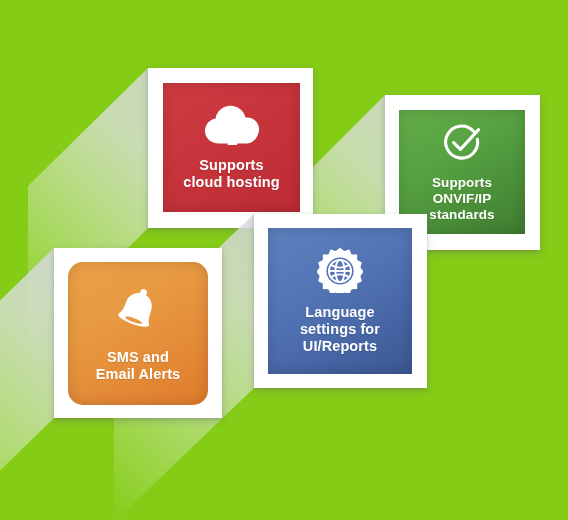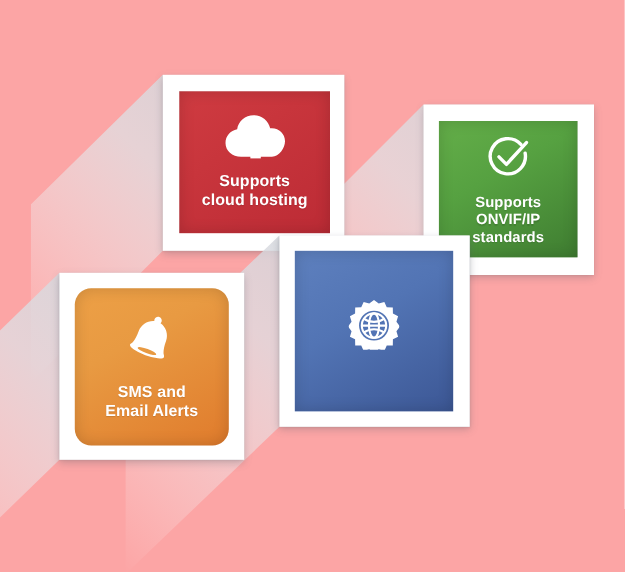--- a/index.html
+++ b/index.html
@@ -12,21 +12,21 @@
     height: 520px;
     overflow: hidden;
     font-family: "Liberation Sans", sans-serif;
     -webkit-font-smoothing: antialiased;
   }
 
   #stage {
     position: relative;
     width: 568px;
     height: 520px;
-    background: #fca5a5;
+    background: #84cc16;
   }
 
   
   .long-shadow {
     position: absolute;
     pointer-events: none;
   }
   .long-shadow svg { display: block; }
 
   
@@ -205,20 +205,23 @@
           <circle cx="23" cy="24" r="13.6" fill="#5274b4"></circle>
           <g fill="none" stroke="#ffffff" stroke-width="1.9">
             <circle cx="23" cy="24" r="11.1"></circle>
             <ellipse cx="23" cy="24" rx="4.6" ry="11.1"></ellipse>
             <line x1="11.9" y1="24" x2="34.1" y2="24"></line>
             <path d="M13.6 17.6 A 16 16 0 0 0 32.4 17.6"></path>
             <path d="M13.6 30.4 A 16 16 0 0 1 32.4 30.4"></path>
           </g>
         </svg>
       </span>
+      <span class="tile-label">Language
+settings for
+UI/Reports</span>
     </div>
   </div>
 
   <div class="tile" id="tile-orange">
     <div class="tile-inner fill-orange">
       <span class="tile-icon">
         <svg width="52" height="46" viewBox="0 0 52 46" aria-hidden="true">
           <g transform="rotate(20 26 23)">
             <path fill="#ffffff" d="M26.0 3.0c1.9 0 3.4 1.5 3.4 3.4 0 0.6-0.15 1.1-0.4 1.6 5.9 1.6 10.2 7.0 10.2 13.4 0 4.9 0.6 8.5 1.6 11.1 0.5 1.3 1.1 2.3 1.6 3.1H9.6c0.5-0.8 1.1-1.8 1.6-3.1 1.0-2.6 1.6-6.2 1.6-11.1 0-6.4 4.3-11.8 10.2-13.4-0.25-0.5-0.4-1.0-0.4-1.6 0-1.9 1.5-3.4 3.4-3.4z"></path>
             <ellipse cx="26" cy="35.6" rx="16.4" ry="4.4" fill="#ffffff"></ellipse>

